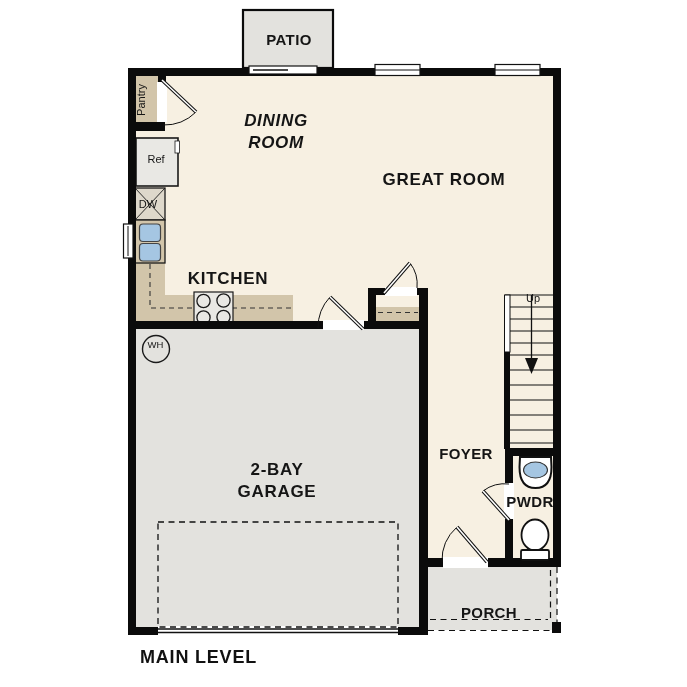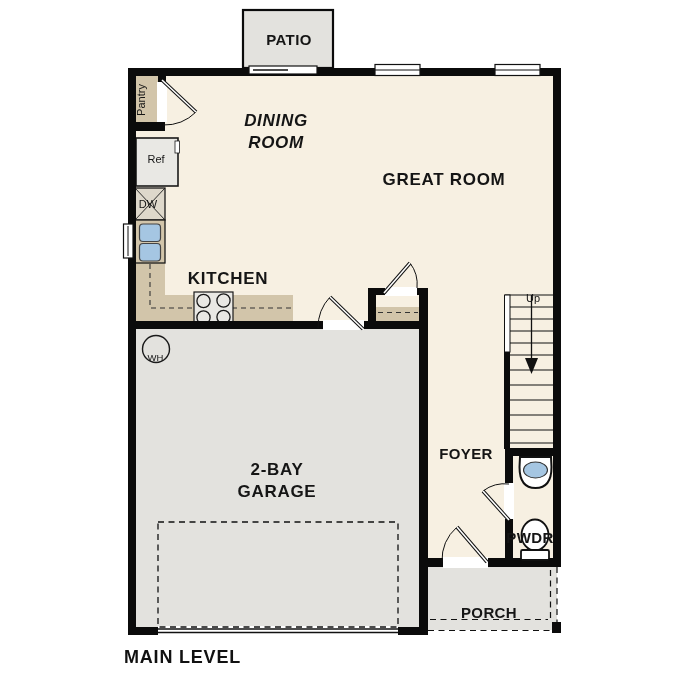--- a/index.html
+++ b/index.html
@@ -188,20 +188,20 @@
 </svg>
 
 <div class="lbl med" style="left:289px;top:39px;">PATIO</div>
 <div class="lbl small rot" style="left:141px;top:100px;">Pantry</div>
 <div class="lbl big wrap" style="left:276px;top:132px;width:112px;font-style:italic;">DINING ROOM</div>
 <div class="lbl big" style="left:444px;top:180px;">GREAT ROOM</div>
 <div class="lbl small" style="left:156px;top:159px;">Ref</div>
 <div class="lbl small" style="left:148px;top:204px;">DW</div>
 <div class="lbl big" style="left:228px;top:239px;margin-top:40px;">KITCHEN</div>
 <div class="lbl small" style="left:533px;top:289px;font-size:11px;margin-top:9px;">Up</div>
-<div class="lbl small" style="left:155.5px;top:357px;font-size:9.5px;">WH</div>
+<div class="lbl small" style="left:155.5px;top:344px;font-size:9.5px;">WH</div>
 <div class="lbl big wrap" style="left:277px;top:481px;width:100px;">2-BAY GARAGE</div>
 <div class="lbl med" style="left:466px;top:453px;text-align:right;">FOYER</div>
-<div class="lbl med" style="left:530px;top:501px;margin-top:36px;">PWDR</div>
+<div class="lbl med" style="left:530px;top:501px;">PWDR</div>
 <div class="lbl med" style="left:489px;top:612px;">PORCH</div>
-<div id="title" style="left:124px;top:647px;">MAIN LEVEL</div>
+<div id="title" style="left:140px;top:647px;">MAIN LEVEL</div>
 
 </div>
 
 </body></html>

